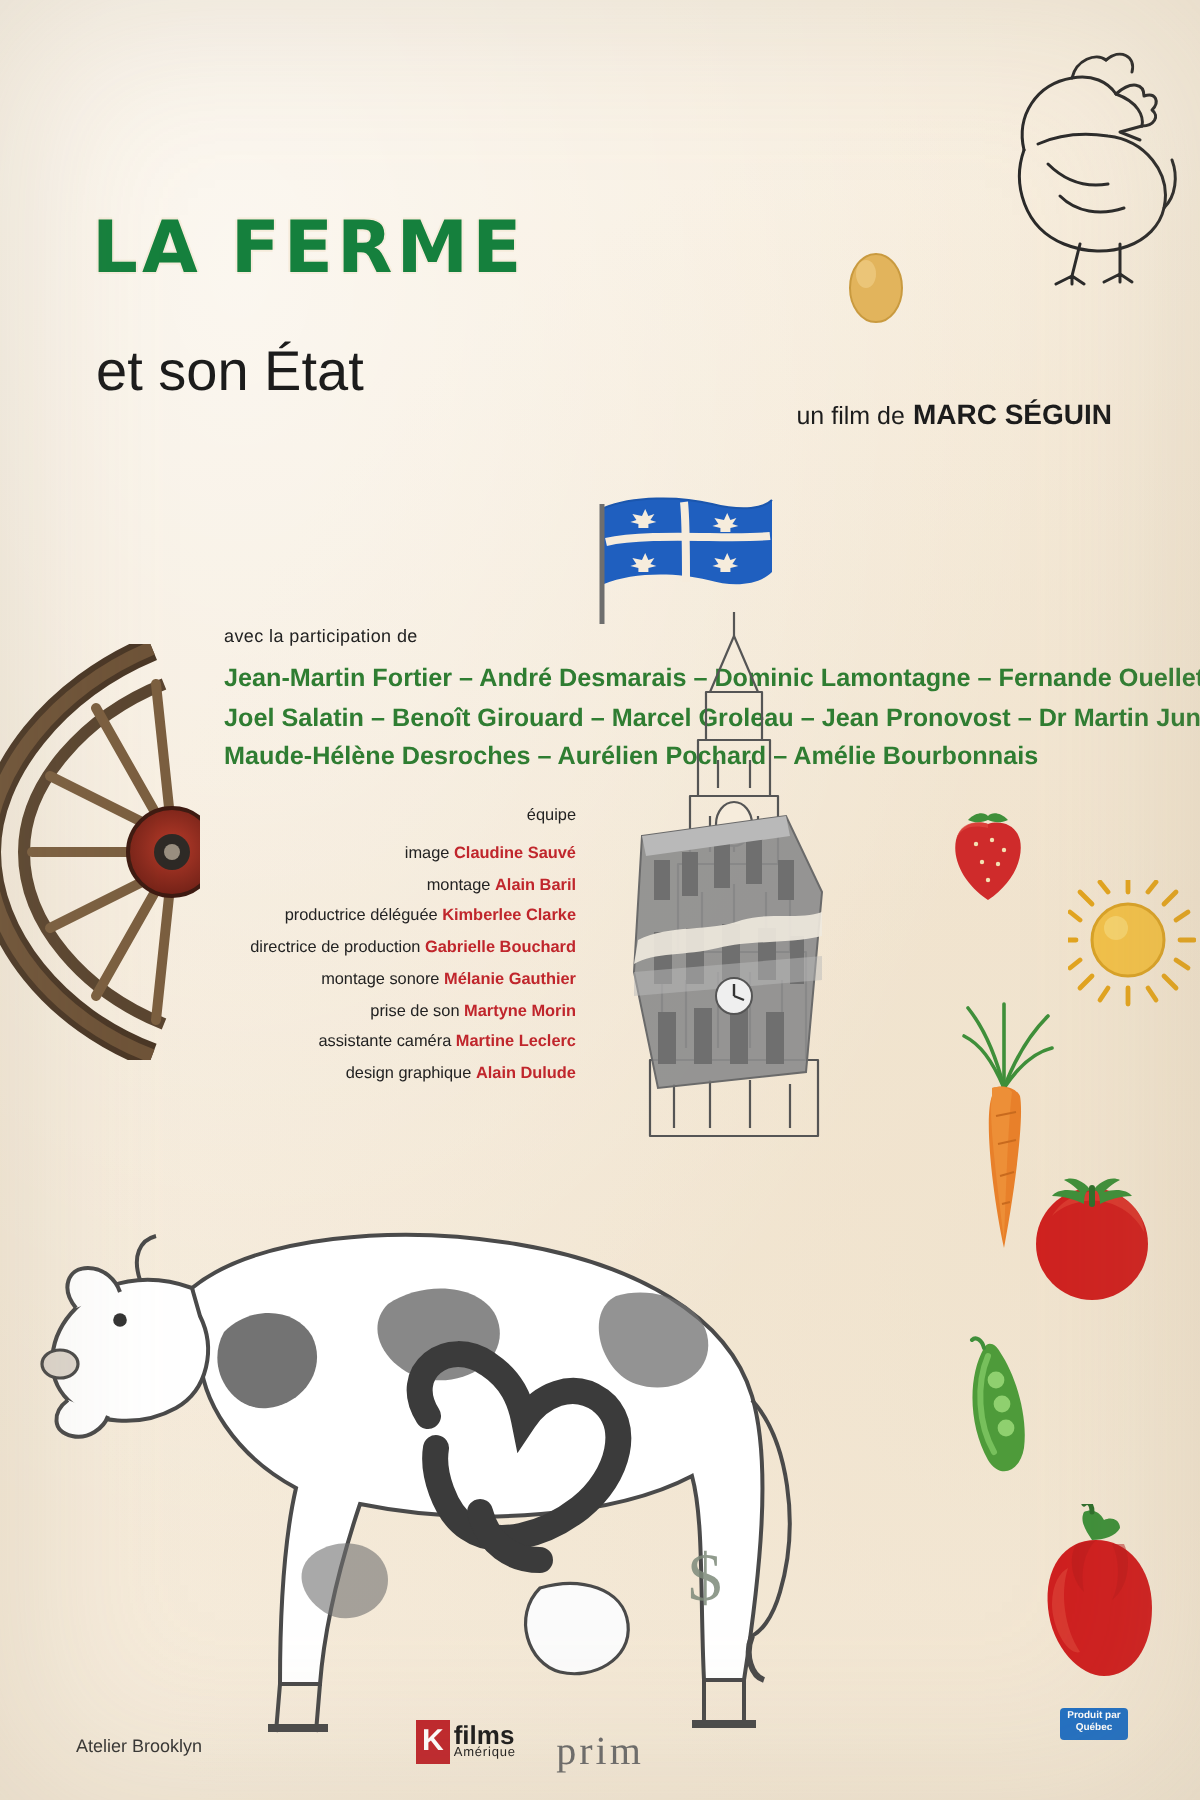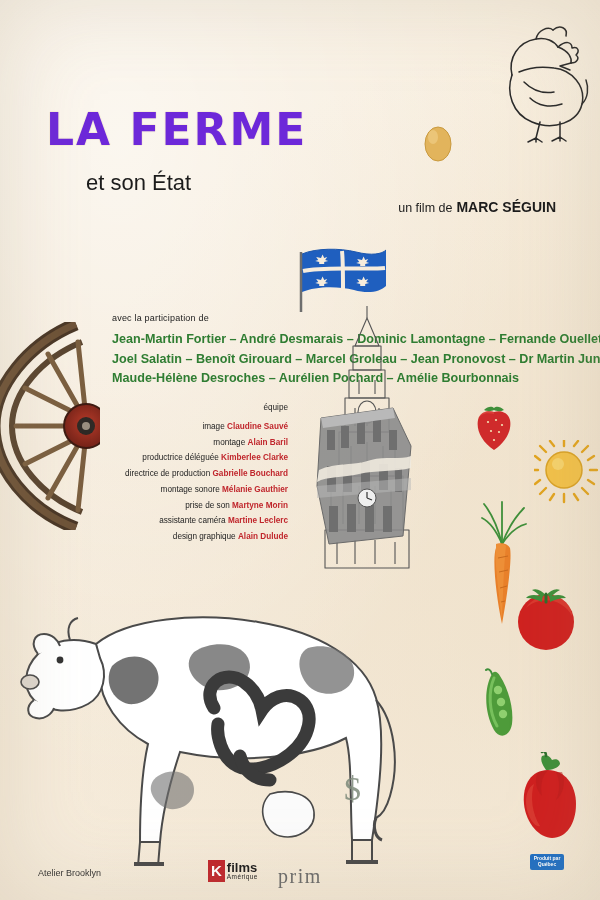--- a/index.html
+++ b/index.html
@@ -34,37 +34,36 @@
     pointer-events: none;
   }
 
   
   .title-main {
     position: absolute;
     left: 46px;
     top: 104px;
     font-family: "DejaVu Sans", sans-serif;
     font-weight: 700;
-    font-size: 44px;
+    font-size: 36px;
     letter-spacing: 2px;
-    color: #6d28d9;
+    color: #15803d;
     -webkit-text-stroke: 0px;
     text-shadow:
        1px 0 0 #f6ecdc, -1px 0 0 #f6ecdc,
        0 1px 0 #f6ecdc, 0 -1px 0 #f6ecdc;
   }
   .title-sub {
     position: absolute;
     left: 48px;
     top: 170px;
     font-family: "Liberation Sans", sans-serif;
     font-weight: 400;
-    font-size: 22px;
+    font-size: 28px;
     color: #1c1c1c;
-    margin-left: 38px;
   }
   .director-line {
     position: absolute;
     right: 44px;
     top: 199px;
     font-size: 12.5px;
     color: #1c1c1c;
     text-align: center;
     white-space: nowrap;
   }

